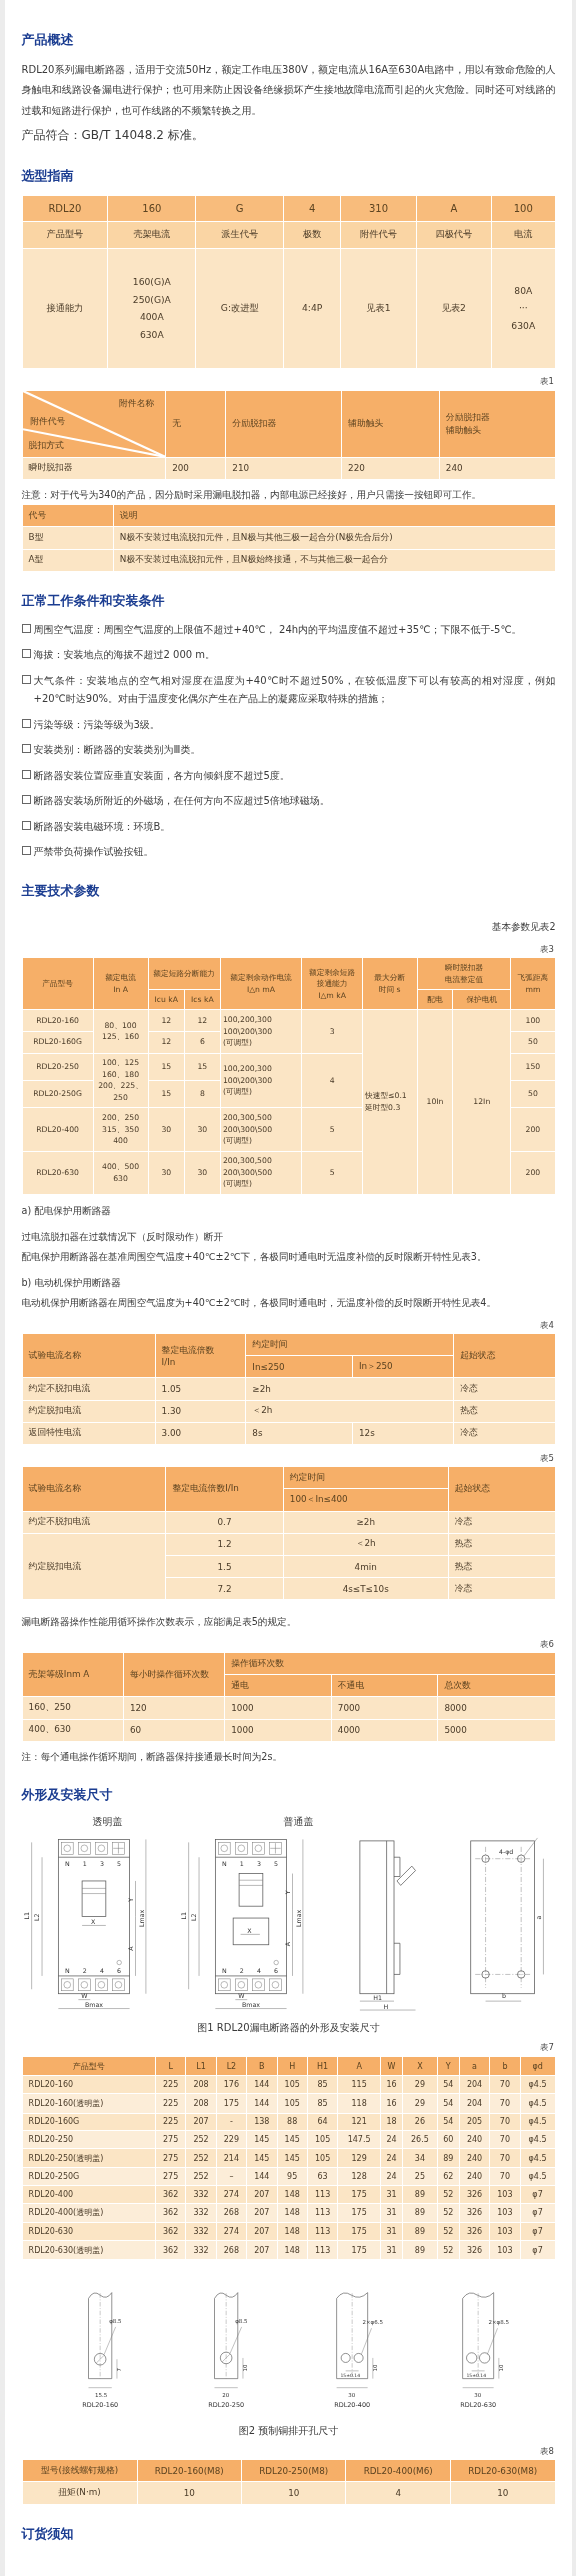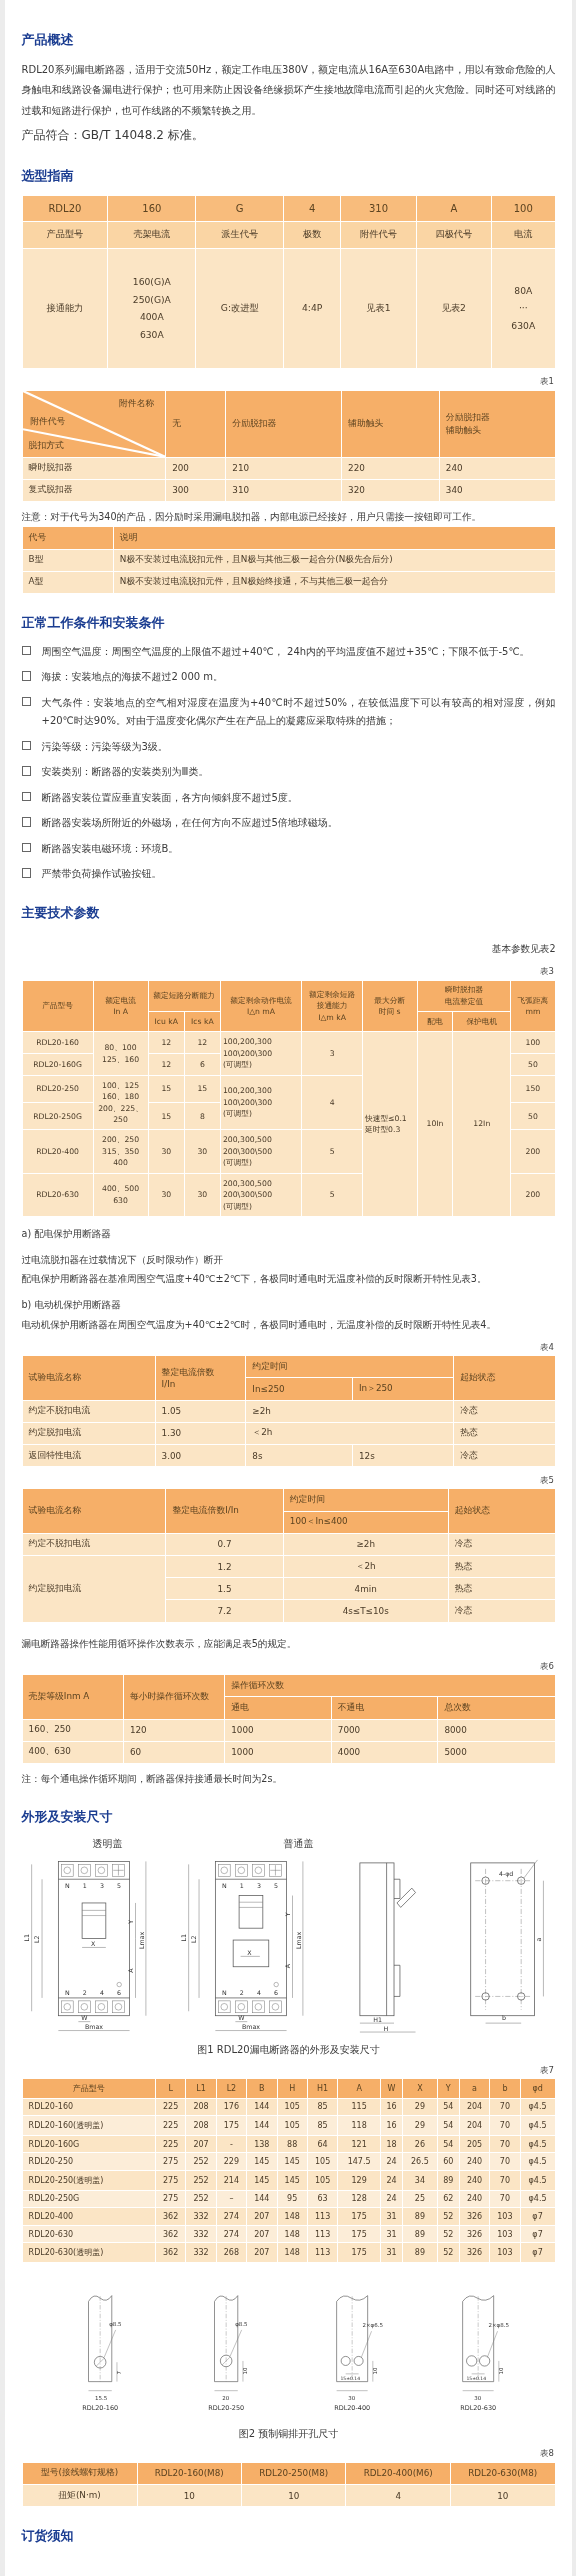--- a/index.html
+++ b/index.html
@@ -40,21 +40,21 @@
   .corner{position:relative;padding:0;width:27%;}
   .corner svg{position:absolute;inset:0;width:100%;height:100%;}
   .corner .ct{position:absolute;top:6.1px;right:10.8px;font-size:8.8px;}
   .corner .cl{position:absolute;top:24.6px;left:7.7px;font-size:8.8px;}
   .corner .cb{position:absolute;bottom:4.6px;left:6.1px;font-size:8.8px;}
   .note{font-size:9.6px;line-height:1.9;margin:6.1px 0 0 0;}
   
   .t2 td:first-child,.t2 th:first-child{width:17%;}
   
   .cond{list-style:none;margin-top:4.6px;}
-  .cond li{font-size:10px;line-height:1.85;margin:7px 0;position:relative;padding-left:20px;text-align:justify;}
+  .cond li{font-size:10px;line-height:1.85;margin:7px 0;position:relative;padding-left:12px;text-align:justify;}
   .cond .bullet{position:absolute;left:0;top:3.1px;width:9.2px;height:9.2px;border:1.2px solid #666;background:#fff;display:inline-block;}
   
   .t3{font-size:7.7px;}
   .t3 td,.t3 th{text-align:center;padding:3.8px 2.3px;line-height:1.5;}
   .t3 th{font-size:7.7px;}
   
   .tc td,.tc th{text-align:left;}
   .small-line{font-size:9.6px;line-height:1.9;margin-top:7.7px;}
   
   .fig-titles{display:flex;font-size:10px;margin:10.8px 0 0 0;gap:32px;}
@@ -153,27 +153,20 @@
 辅助触头</th>
       </tr>
     </thead>
     <tbody>
         <tr>
           <td>瞬时脱扣器</td>
           <td>200</td>
           <td>210</td>
           <td>220</td>
           <td>240</td>
-        </tr>
-        <tr>
-          <td>复式脱扣器</td>
-          <td>300</td>
-          <td>310</td>
-          <td>320</td>
-          <td>340</td>
         </tr>
       </tbody>
   </table>
   <p class="note">注意：对于代号为340的产品，因分励时采用漏电脱扣器，内部电源已经接好，用户只需接一按钮即可工作。</p>
 
   <table class="t2">
     <thead>
       <tr>
         <th>代号</th>
         <th>说明</th>
@@ -690,20 +683,36 @@
           <td>62</td>
           <td>240</td>
           <td>70</td>
           <td>φ4.5</td>
         </tr>
         <tr>
           <td>RDL20-400</td>
           <td>362</td>
           <td>332</td>
           <td>274</td>
+          <td>207</td>
+          <td>148</td>
+          <td>113</td>
+          <td>175</td>
+          <td>31</td>
+          <td>89</td>
+          <td>52</td>
+          <td>326</td>
+          <td>103</td>
+          <td>φ7</td>
+        </tr>
+        <tr>
+          <td>RDL20-400(透明盖)</td>
+          <td>362</td>
+          <td>332</td>
+          <td>268</td>
           <td>207</td>
           <td>148</td>
           <td>113</td>
           <td>175</td>
           <td>31</td>
           <td>89</td>
           <td>52</td>
           <td>326</td>
           <td>103</td>
           <td>φ7</td>

